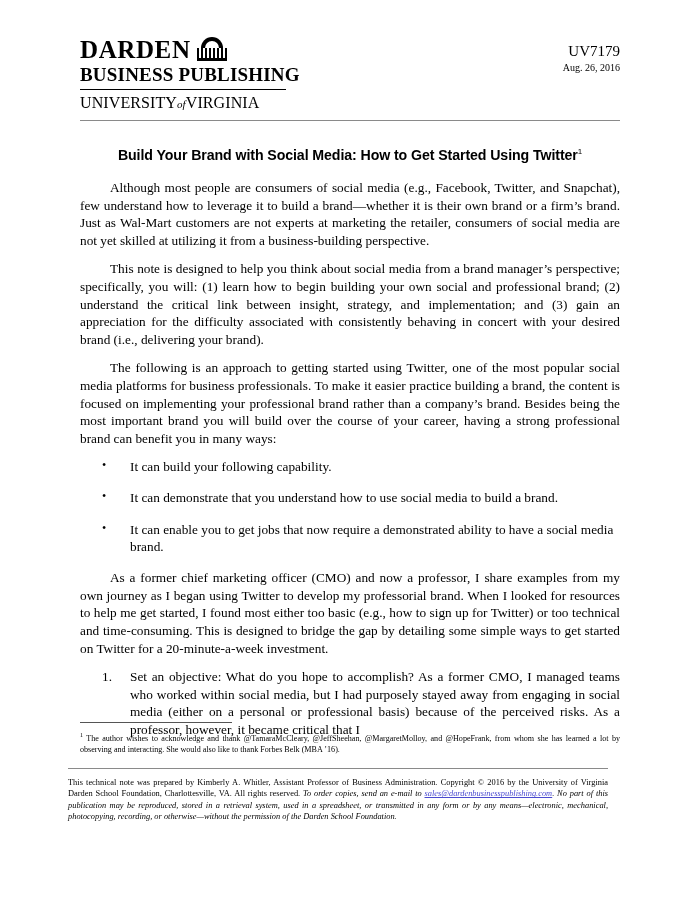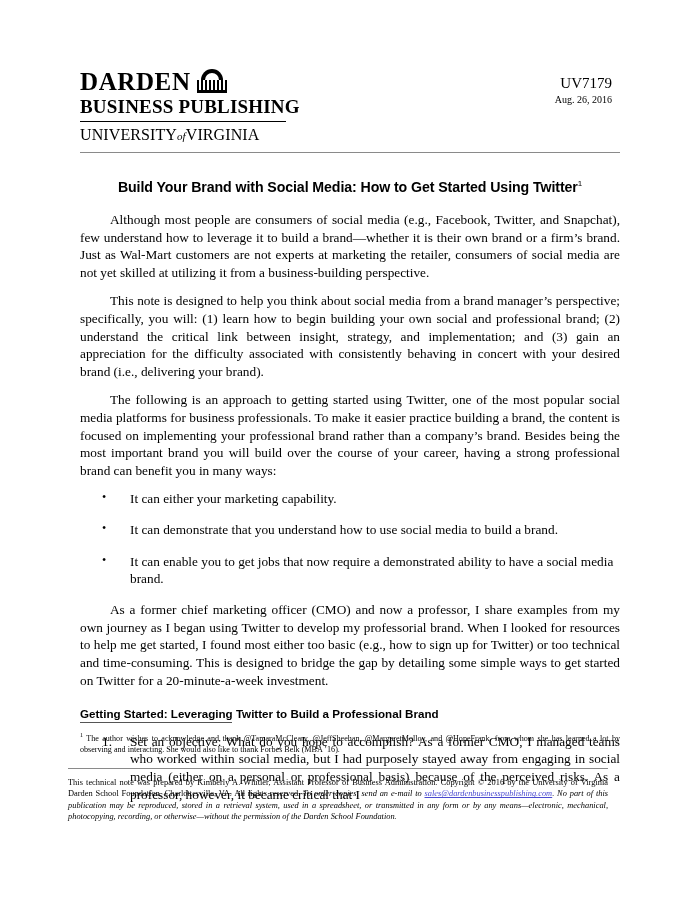--- a/index.html
+++ b/index.html
@@ -26,21 +26,21 @@
     position: absolute;
     left: 80px;
     top: 0;
     width: 540px;
   }
 
   
   .header {
     position: relative;
     height: 72px;
-    margin-top: 68px;
+    margin-top: 36px;
   }
   .logo {
     position: absolute;
     left: 0;
     top: 0;
     width: 230px;
   }
   .logo-row1 {
     display: flex;
     align-items: flex-end;
@@ -113,21 +113,21 @@
     letter-spacing: 0.1px;
     margin-top: 3px;
     line-height: 1.2;
   }
   .logo-uva .small {
     font-size: 11px;
     font-style: italic;
   }
   .doc-meta {
     position: absolute;
-    right: 8px;
+    right: 0;
     top: 6px;
     text-align: right;
   }
   .doc-id {
     font-size: 15px;
     line-height: 1.2;
   }
   .doc-date {
     font-size: 10px;
     line-height: 1.4;
@@ -286,28 +286,27 @@
     <div class="rule-top"></div>
 
     <div class="title"><span>Build Your Brand with Social Media: How to Get Started Using Twitter</span><sup>1</sup></div>
 
     <div class="body-text">
       <p class="para">Although most people are consumers of social media (e.g., Facebook, Twitter, and Snapchat), few understand how to leverage it to build a brand—whether it is their own brand or a firm’s brand. Just as Wal-Mart customers are not experts at marketing the retailer, consumers of social media are not yet skilled at utilizing it from a business-building perspective.</p>
       <p class="para">This note is designed to help you think about social media from a brand manager’s perspective; specifically, you will: (1) learn how to begin building your own social and professional brand; (2) understand the critical link between insight, strategy, and implementation; and (3) gain an appreciation for the difficulty associated with consistently behaving in concert with your desired brand (i.e., delivering your brand).</p>
       <p class="para">The following is an approach to getting started using Twitter, one of the most popular social media platforms for business professionals. To make it easier practice building a brand, the content is focused on implementing your professional brand rather than a company’s brand. Besides being the most important brand you will build over the course of your career, having a strong professional brand can benefit you in many ways:</p>
 
       <ul class="bullets">
-        <li>It can either your marketing capability.</li>
+        <li>It can build your following capability.</li>
         <li>It can demonstrate that you understand how to use social media to build a brand.</li>
         <li>It can enable you to get jobs that now require a demonstrated ability to have a social media brand.</li>
       </ul>
 
       <p class="para">As a former chief marketing officer (CMO) and now a professor, I share examples from my own journey as I began using Twitter to develop my professorial brand. When I looked for resources to help me get started, I found most either too basic (e.g., how to sign up for Twitter) or too technical and time-consuming. This is designed to bridge the gap by detailing some simple ways to get started on Twitter for a 20-minute-a-week investment.</p>
 
-      <h2 class="section">Getting Started: Leveraging Twitter to Build a Professional Brand</h2>
 
       <ol class="numbered">
         <li><span class="num">1.</span><span>Set an objective: What do you hope to accomplish? As a former CMO, I managed teams who worked within social media, but I had purposely stayed away from engaging in social media (either on a personal or professional basis) because of the perceived risks. As a professor, however, it became critical that I</span></li>
       </ol>
     </div>
 
   </div>
 
   <div class="footnote-area">
     <div class="footnote-rule"></div>

